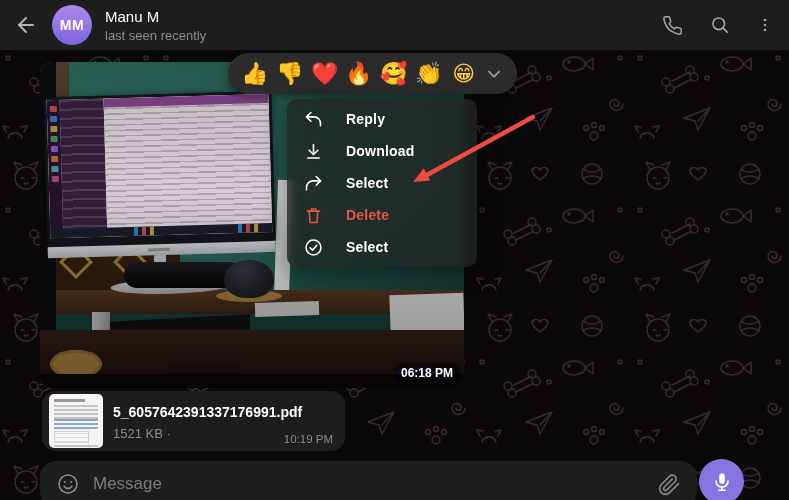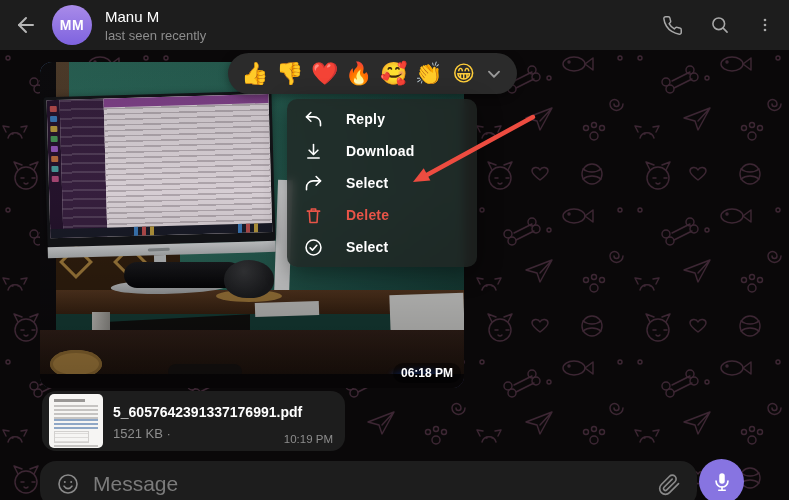--- a/index.html
+++ b/index.html
@@ -109,21 +109,21 @@
   .t-box{width:80%;height:12px;border:1px solid #d2d0ce;margin:2px 0;
     background:repeating-linear-gradient(180deg,#dddbd9 1px 2px,transparent 2px 5px);}
   .finfo{margin-left:10px;padding-top:2px;min-width:0;}
   .fname{color:#fff;font-size:14px;font-weight:700;white-space:nowrap;}
   .fsize{color:#8d8d8d;font-size:13px;margin-top:6px;}
   .ftime{position:absolute;right:12px;bottom:6px;color:#8d8d8d;font-size:11.5px;}
 
   
   .composer{position:absolute;left:40px;top:461px;width:657px;height:46px;background:#1d1d1d;
     border-radius:16px;z-index:15;display:flex;align-items:center;padding:0 16px;}
-  .placeholder{color:#7b7b7b;font-size:21px;margin-left:13px;flex:1;cursor:text;}
+  .placeholder{color:#7b7b7b;font-size:17px;margin-left:13px;flex:1;cursor:text;}
   .mic{position:absolute;left:699px;top:459px;width:45px;height:45px;border-radius:50%;
     background:#8774e1;border:none;z-index:15;display:flex;align-items:center;
     justify-content:center;cursor:pointer;}
 </style>
 </head>
 <body>
 
 <div class="stage">
 
   <svg class="bg" width="789" height="500" viewBox="0 0 789 500">

